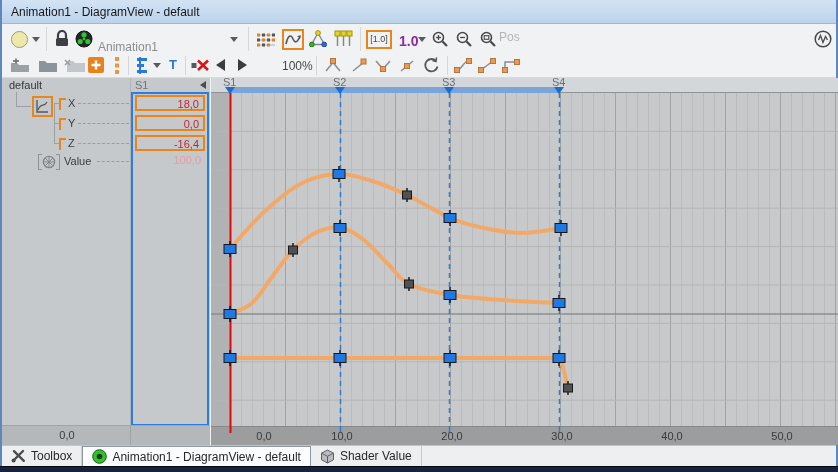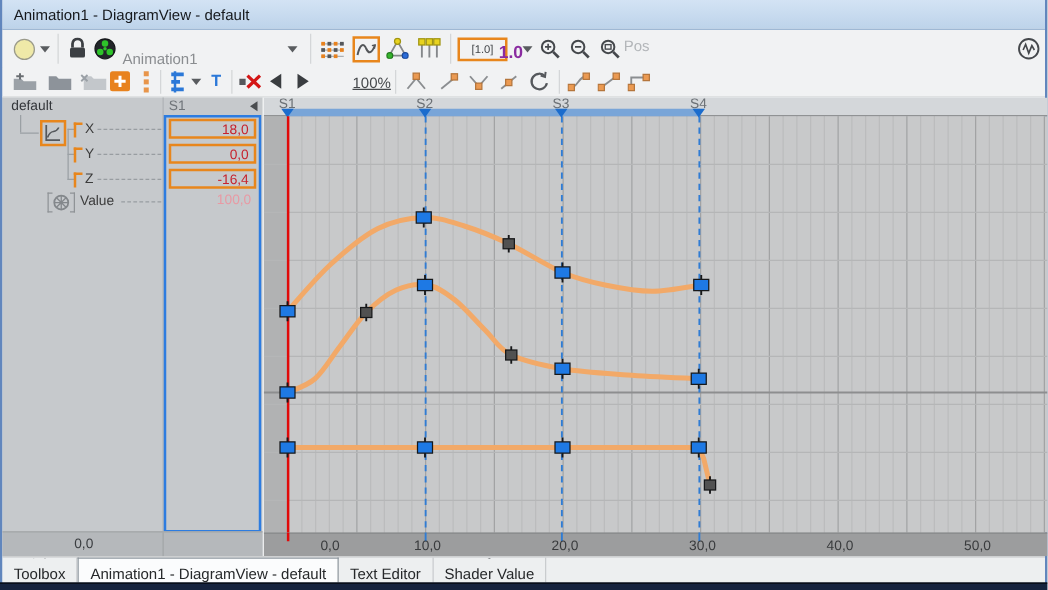--- a/index.html
+++ b/index.html
@@ -17,21 +17,21 @@
               border-bottom:1px solid #d9dbdd; }
   .abs { position:absolute; }
   .sep1 { position:absolute; top:3px; width:1px; height:24px; background:#d4d6d8; }
   .sep2 { position:absolute; top:2px; width:1px; height:19px; background:#d4d6d8; }
   .ico { position:absolute; display:block; }
   .orange-box { border:2px solid #e8861c; }
   .ddl { width:0; height:0; border-left:4px solid transparent; border-right:4px solid transparent;
          border-top:5px solid #595c5f; position:absolute; }
   .graytext { color:#8a8d90; font-size:12px; }
   .purpletext { color:#8a2ba0; font-size:14px; font-weight:bold; }
-  .pctext { color:#46494c; font-size:12px;text-decoration:underline; }
+  .pctext { color:#46494c; font-size:12px; }
   .field { position:absolute; border:none; background:transparent; font-size:12px;
            font-family:"Liberation Sans",sans-serif; color:#c2410c; outline:none; }
   .field::placeholder { color:#b3b6b9; }
   
   #panel { position:absolute; left:0; top:78px; width:208px; height:367px; background:#c6c9cc; }
   #panel-header { position:absolute; left:0; top:0; width:172px; height:14px; }
   .panel-divider { position:absolute; left:128px; top:0; width:1px; height:367px; background:#b0b3b6; }
   #panel-bottom { position:absolute; left:0; top:347px; width:208px; height:20px; background:#b5b8bb;
                   border-top:1px solid #a2a5a8; }
   #s1col { position:absolute; left:129px; top:14px; width:78px; height:334px;
@@ -40,21 +40,21 @@
             color:#c6232d; font-size:11px; text-align:right; padding:1px 4px 0 0; }
   .treelabel { position:absolute; color:#3c3c3c; font-size:11px; }
   .treeline { position:absolute; border-top:1px dashed #989da1; height:0; }
   .obracket { position:absolute; width:7px; height:12px; border-left:2px solid #e8861c;
               border-top:2px solid #e8861c; }
   .gline { position:absolute; background:#9aa0a4; }
   
   #statusbar { position:absolute; left:0; top:445px; width:834px; height:21px; background:#edeff0;
                border-top:1px solid #c3c6c8; display:flex; align-items:stretch; }
   .tab { display:flex; align-items:center; gap:5px; padding:0 9px; font-size:12px; color:#26282a;
-         border-right:1px solid #c9ccce; white-space:nowrap;flex-direction:column; }
+         border-right:1px solid #c9ccce; white-space:nowrap; }
   .tab.active { background:#fbfcfd; border:1px solid #8f979e; border-bottom:none; margin-top:0px; }
   #bottomborder { position:absolute; left:-2px; top:466px; width:838px; height:6px;
                   background:#16233e; border-top:1px solid #05080f; }
   svg text { font-family:"Liberation Sans", sans-serif; }
 </style>
 </head>
 <body>
 
 <div id="window">
 
@@ -114,21 +114,21 @@
       <line x1="3.5" y1="5" x2="3.5" y2="16" stroke="#85888b" stroke-width="1.5"></line>
       <line x1="9.5" y1="5" x2="9.5" y2="16" stroke="#85888b" stroke-width="1.5"></line>
       <line x1="15.5" y1="5" x2="15.5" y2="16" stroke="#85888b" stroke-width="1.5"></line>
       <g fill="#e8d31f" stroke="#a09410">
           <rect x="1" y="1" width="5" height="5"></rect>
           <rect x="7" y="1" width="5" height="5"></rect>
           <rect x="13" y="1" width="5" height="5"></rect>
         </g>
     </svg>
     <span class="sep1" style="left:358px;"></span>
-    <span class="ico orange-box" style="left:364px;top:6px;width:40px;height:19px;text-align:center;font-size:9px;color:#43464a;line-height:15px;">[1.0]</span>
+    <span class="ico orange-box" style="left:364px;top:6px;width:26px;height:19px;text-align:center;font-size:9px;color:#43464a;line-height:15px;">[1.0]</span>
     <span class="abs purpletext" style="left:397px;top:9px;">1.0</span>
     <span class="ddl" style="left:416px;top:13px;"></span>
     <svg class="ico" style="left:430px;top:7px;" width="17" height="17">
       <circle cx="6.5" cy="6.5" r="5" fill="none" stroke="#45484c" stroke-width="1.6"></circle>
       <line x1="10.5" y1="10.5" x2="15" y2="15" stroke="#45484c" stroke-width="2.2"></line>
       <line x1="4" y1="6.5" x2="9" y2="6.5" stroke="#45484c" stroke-width="1.3"></line>
       <line x1="6.5" y1="4" x2="6.5" y2="9" stroke="#45484c" stroke-width="1.3"></line>
     </svg>
     <svg class="ico" style="left:454px;top:7px;" width="17" height="17">
       <circle cx="6.5" cy="6.5" r="5" fill="none" stroke="#45484c" stroke-width="1.6"></circle>
@@ -426,27 +426,20 @@
       <span>Toolbox</span>
     </div>
     <div class="tab active">
       <svg width="15" height="15">
         <circle cx="7.5" cy="7.5" r="6.8" fill="#2ec42a" stroke="#1c5c1c"></circle>
         <circle cx="7.5" cy="7.5" r="2.8" fill="#173f17"></circle>
       </svg>
       <span>Animation1 - DiagramView - default</span>
     </div>
     <div class="tab">
-      <svg width="14" height="15">
-        <path d="M3,14 L5,9 L11,2.5 L13.2,4.8 L7,11 Z" fill="#3f4246"></path>
-        <line x1="3" y1="14" x2="5.5" y2="11.5" stroke="#3f4246" stroke-width="1"></line>
-      </svg>
-      <span>Text Editor</span>
-    </div>
-    <div class="tab">
       <svg width="15" height="15">
         <path d="M7.5,1 L13.5,4.2 L13.5,10.8 L7.5,14 L1.5,10.8 L1.5,4.2 Z" fill="#b9bdc1" stroke="#5c6064"></path>
         <path d="M1.5,4.2 L7.5,7.3 L13.5,4.2 M7.5,7.3 L7.5,14" fill="none" stroke="#5c6064"></path>
       </svg>
       <span>Shader Value</span>
     </div>
   </div>
 
   <div id="bottomborder"></div>
 </div>

